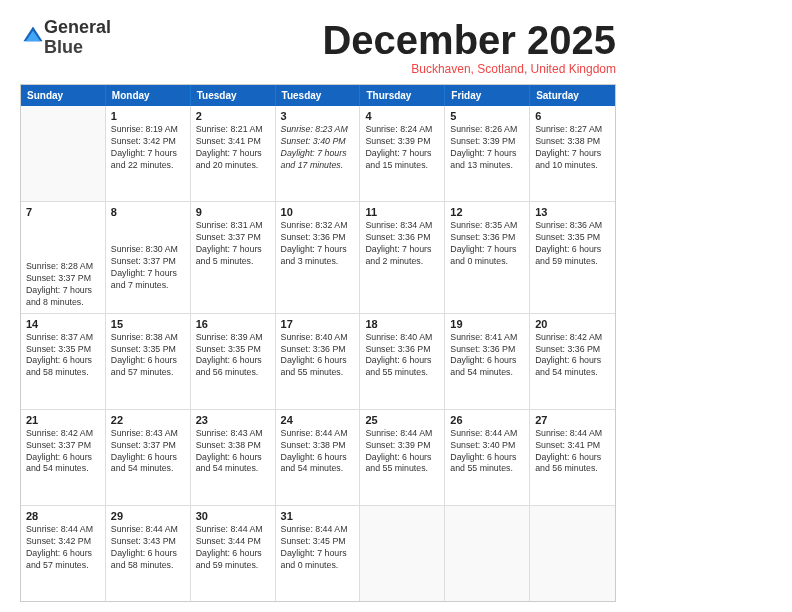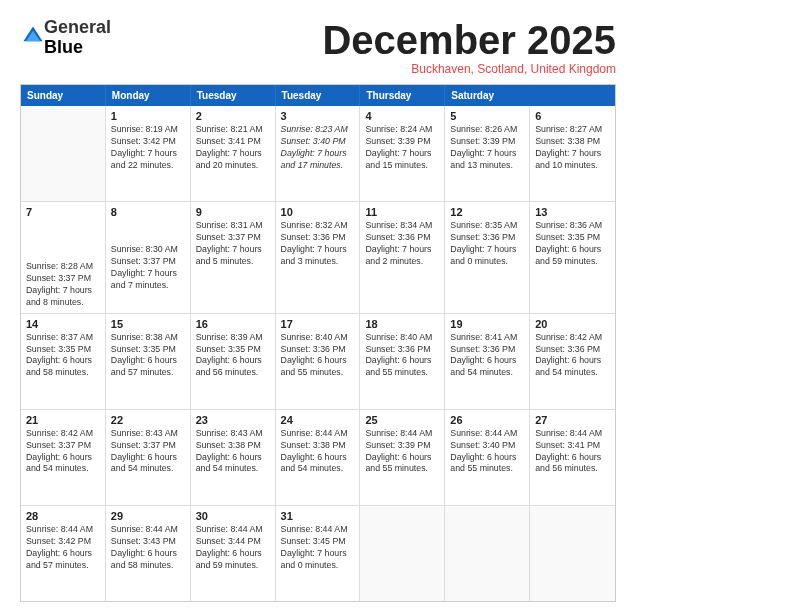--- a/index.html
+++ b/index.html
@@ -26,21 +26,21 @@
     .logo {
       display: flex;
       align-items: center;
     }
     .logo-text {
       font-size: 18px;
       font-weight: bold;
       line-height: 1.1;
     }
     .logo-general { color: #333; }
-    .logo-blue { color: #000000; }
+    .logo-blue { color: #404040; }
     .logo-icon {
       width: 22px;
       height: 22px;
       margin-left: 2px;
     }
     .title-area {
       text-align: right;
     }
     .month-title {
       font-size: 40px;
@@ -130,20 +130,21 @@
     </div>
   </div>
 
   <div class="calendar">
     <div class="cal-header-row">
       <div class="cal-header-cell">Sunday</div>
       <div class="cal-header-cell">Monday</div>
       <div class="cal-header-cell">Tuesday</div>
       <div class="cal-header-cell">Tuesday</div>
       <div class="cal-header-cell">Thursday</div>
+      <div class="cal-header-cell">Friday</div>
       <div class="cal-header-cell">Saturday</div>
     </div>
     <div class="cal-body" id="cal-body">
     <div class="cal-week">
           <div class="cal-cell empty"></div>
           <div class="cal-cell">
             <div class="day-num">1</div>
             <div class="cell-text" style="white-space: pre-line;">Sunrise: 8:19 AM
 Sunset: 3:42 PM
 Daylight: 7 hours and 22 minutes.</div>

